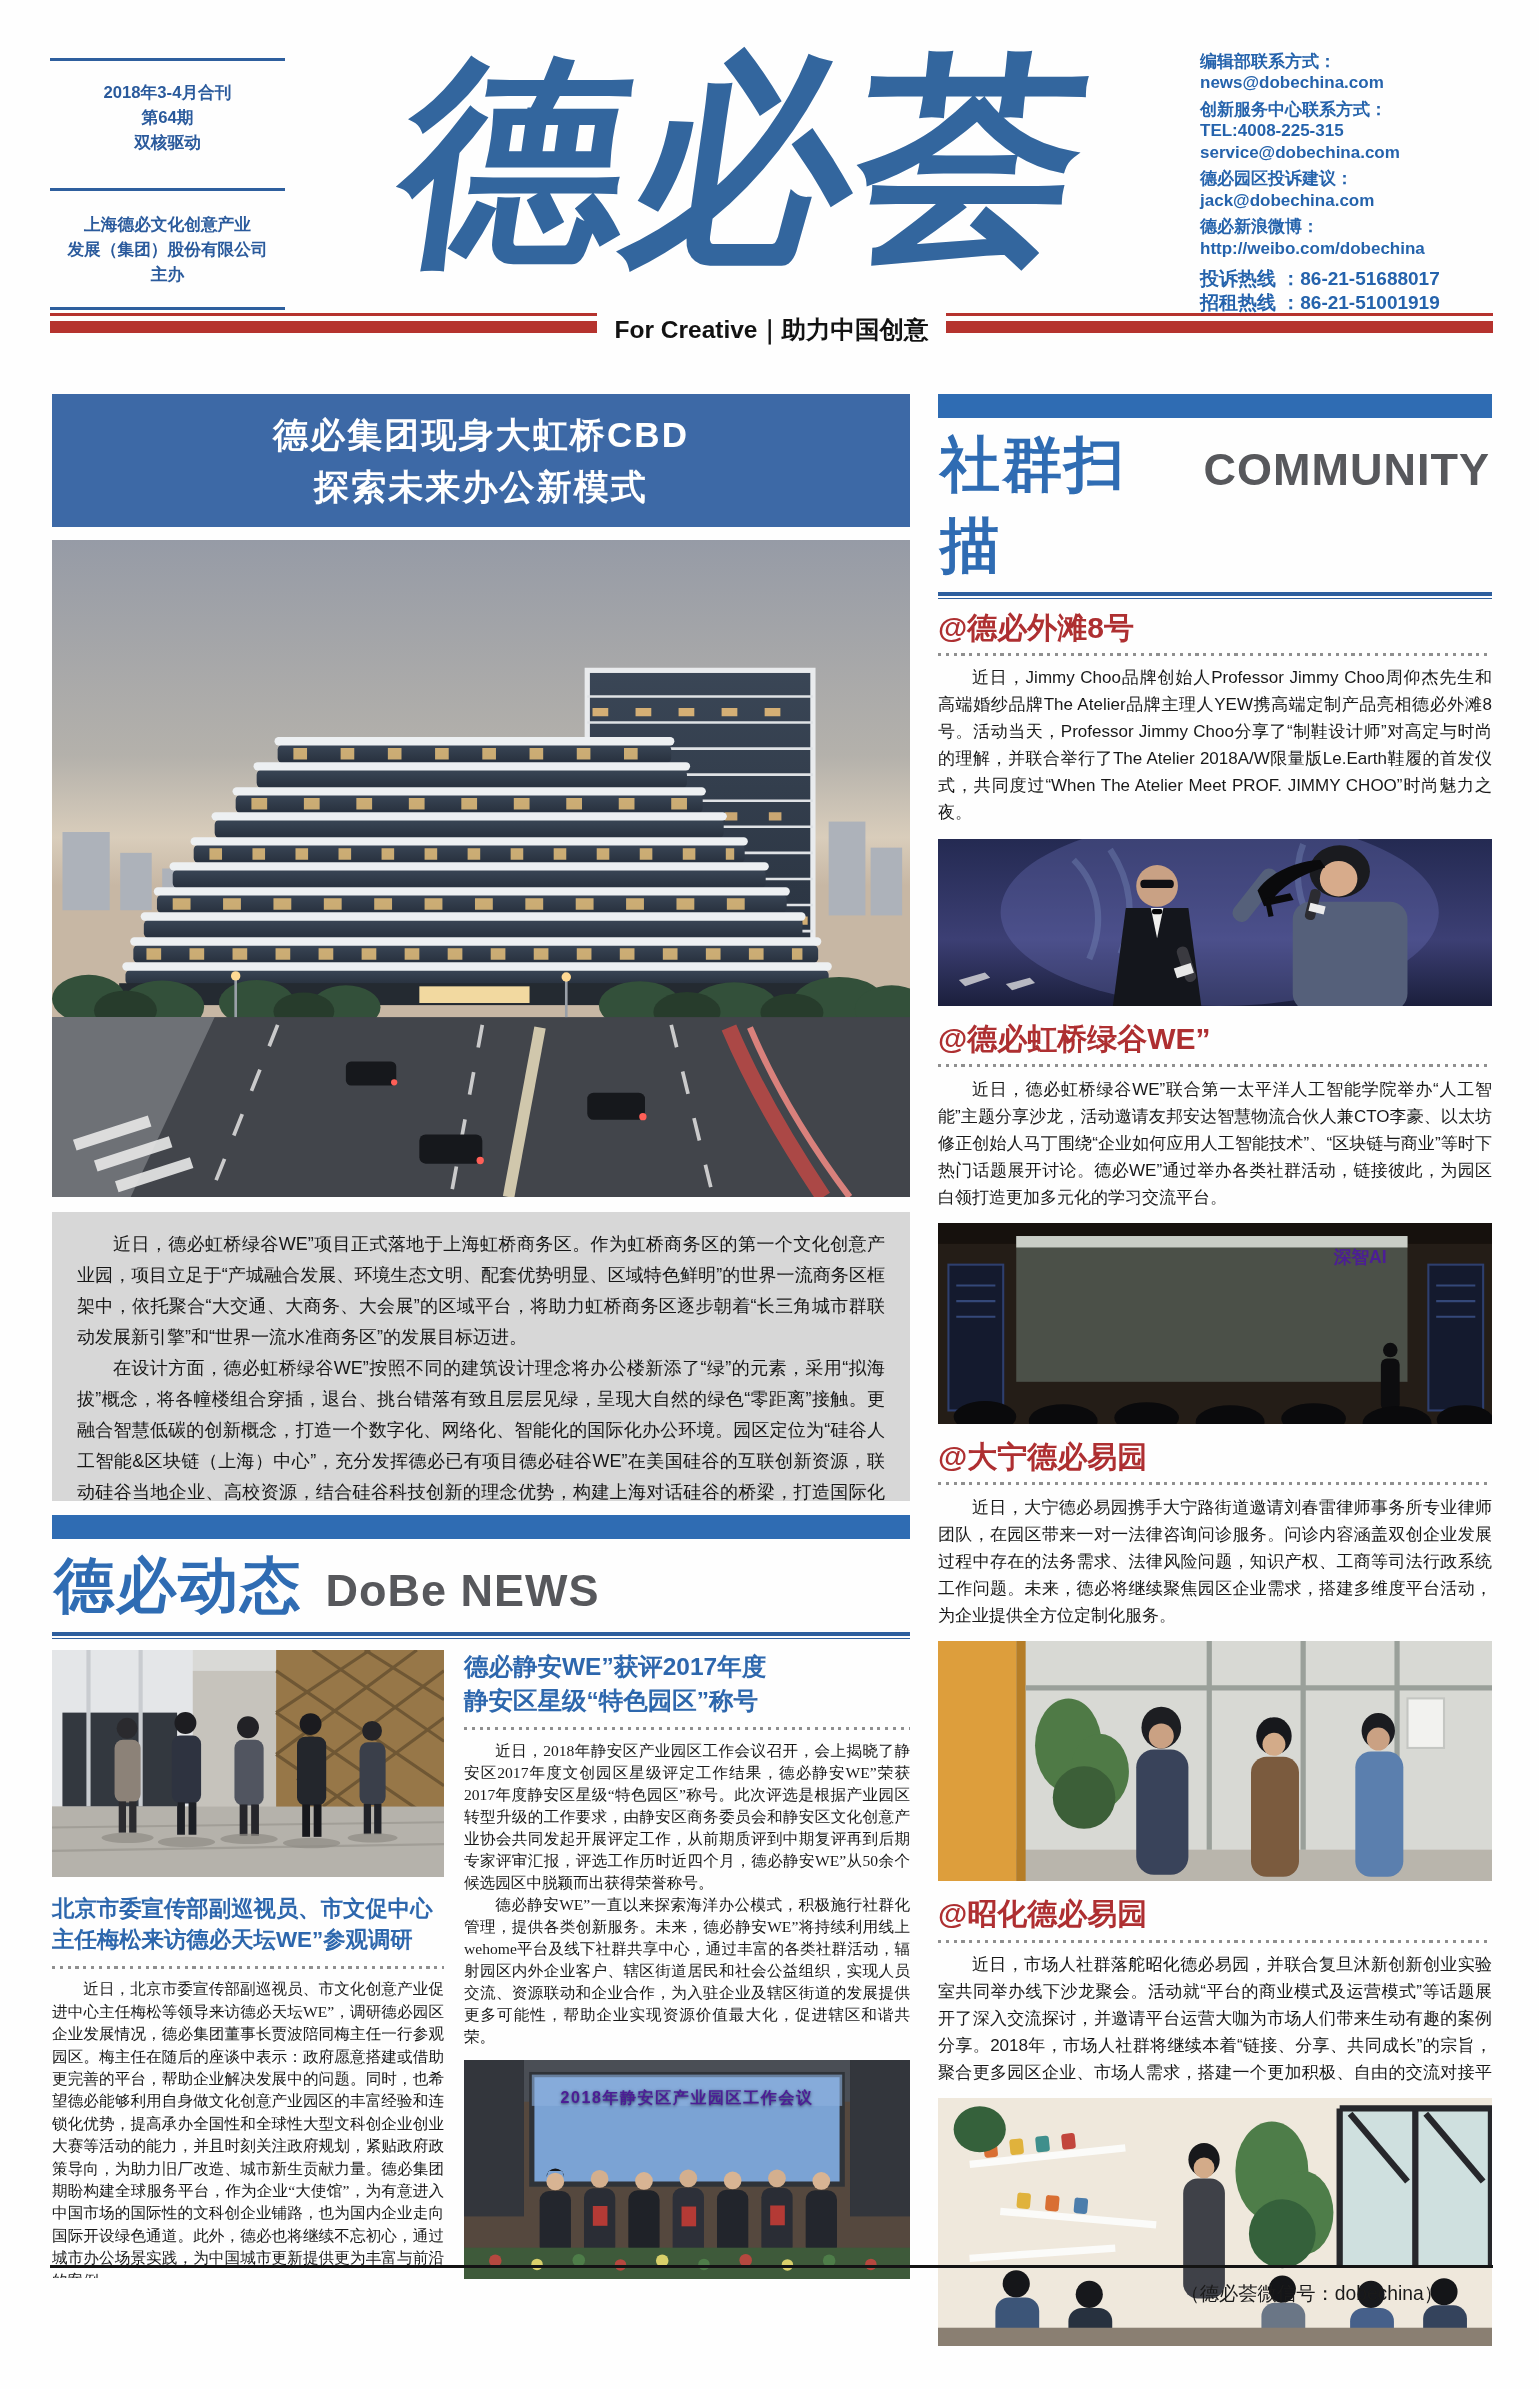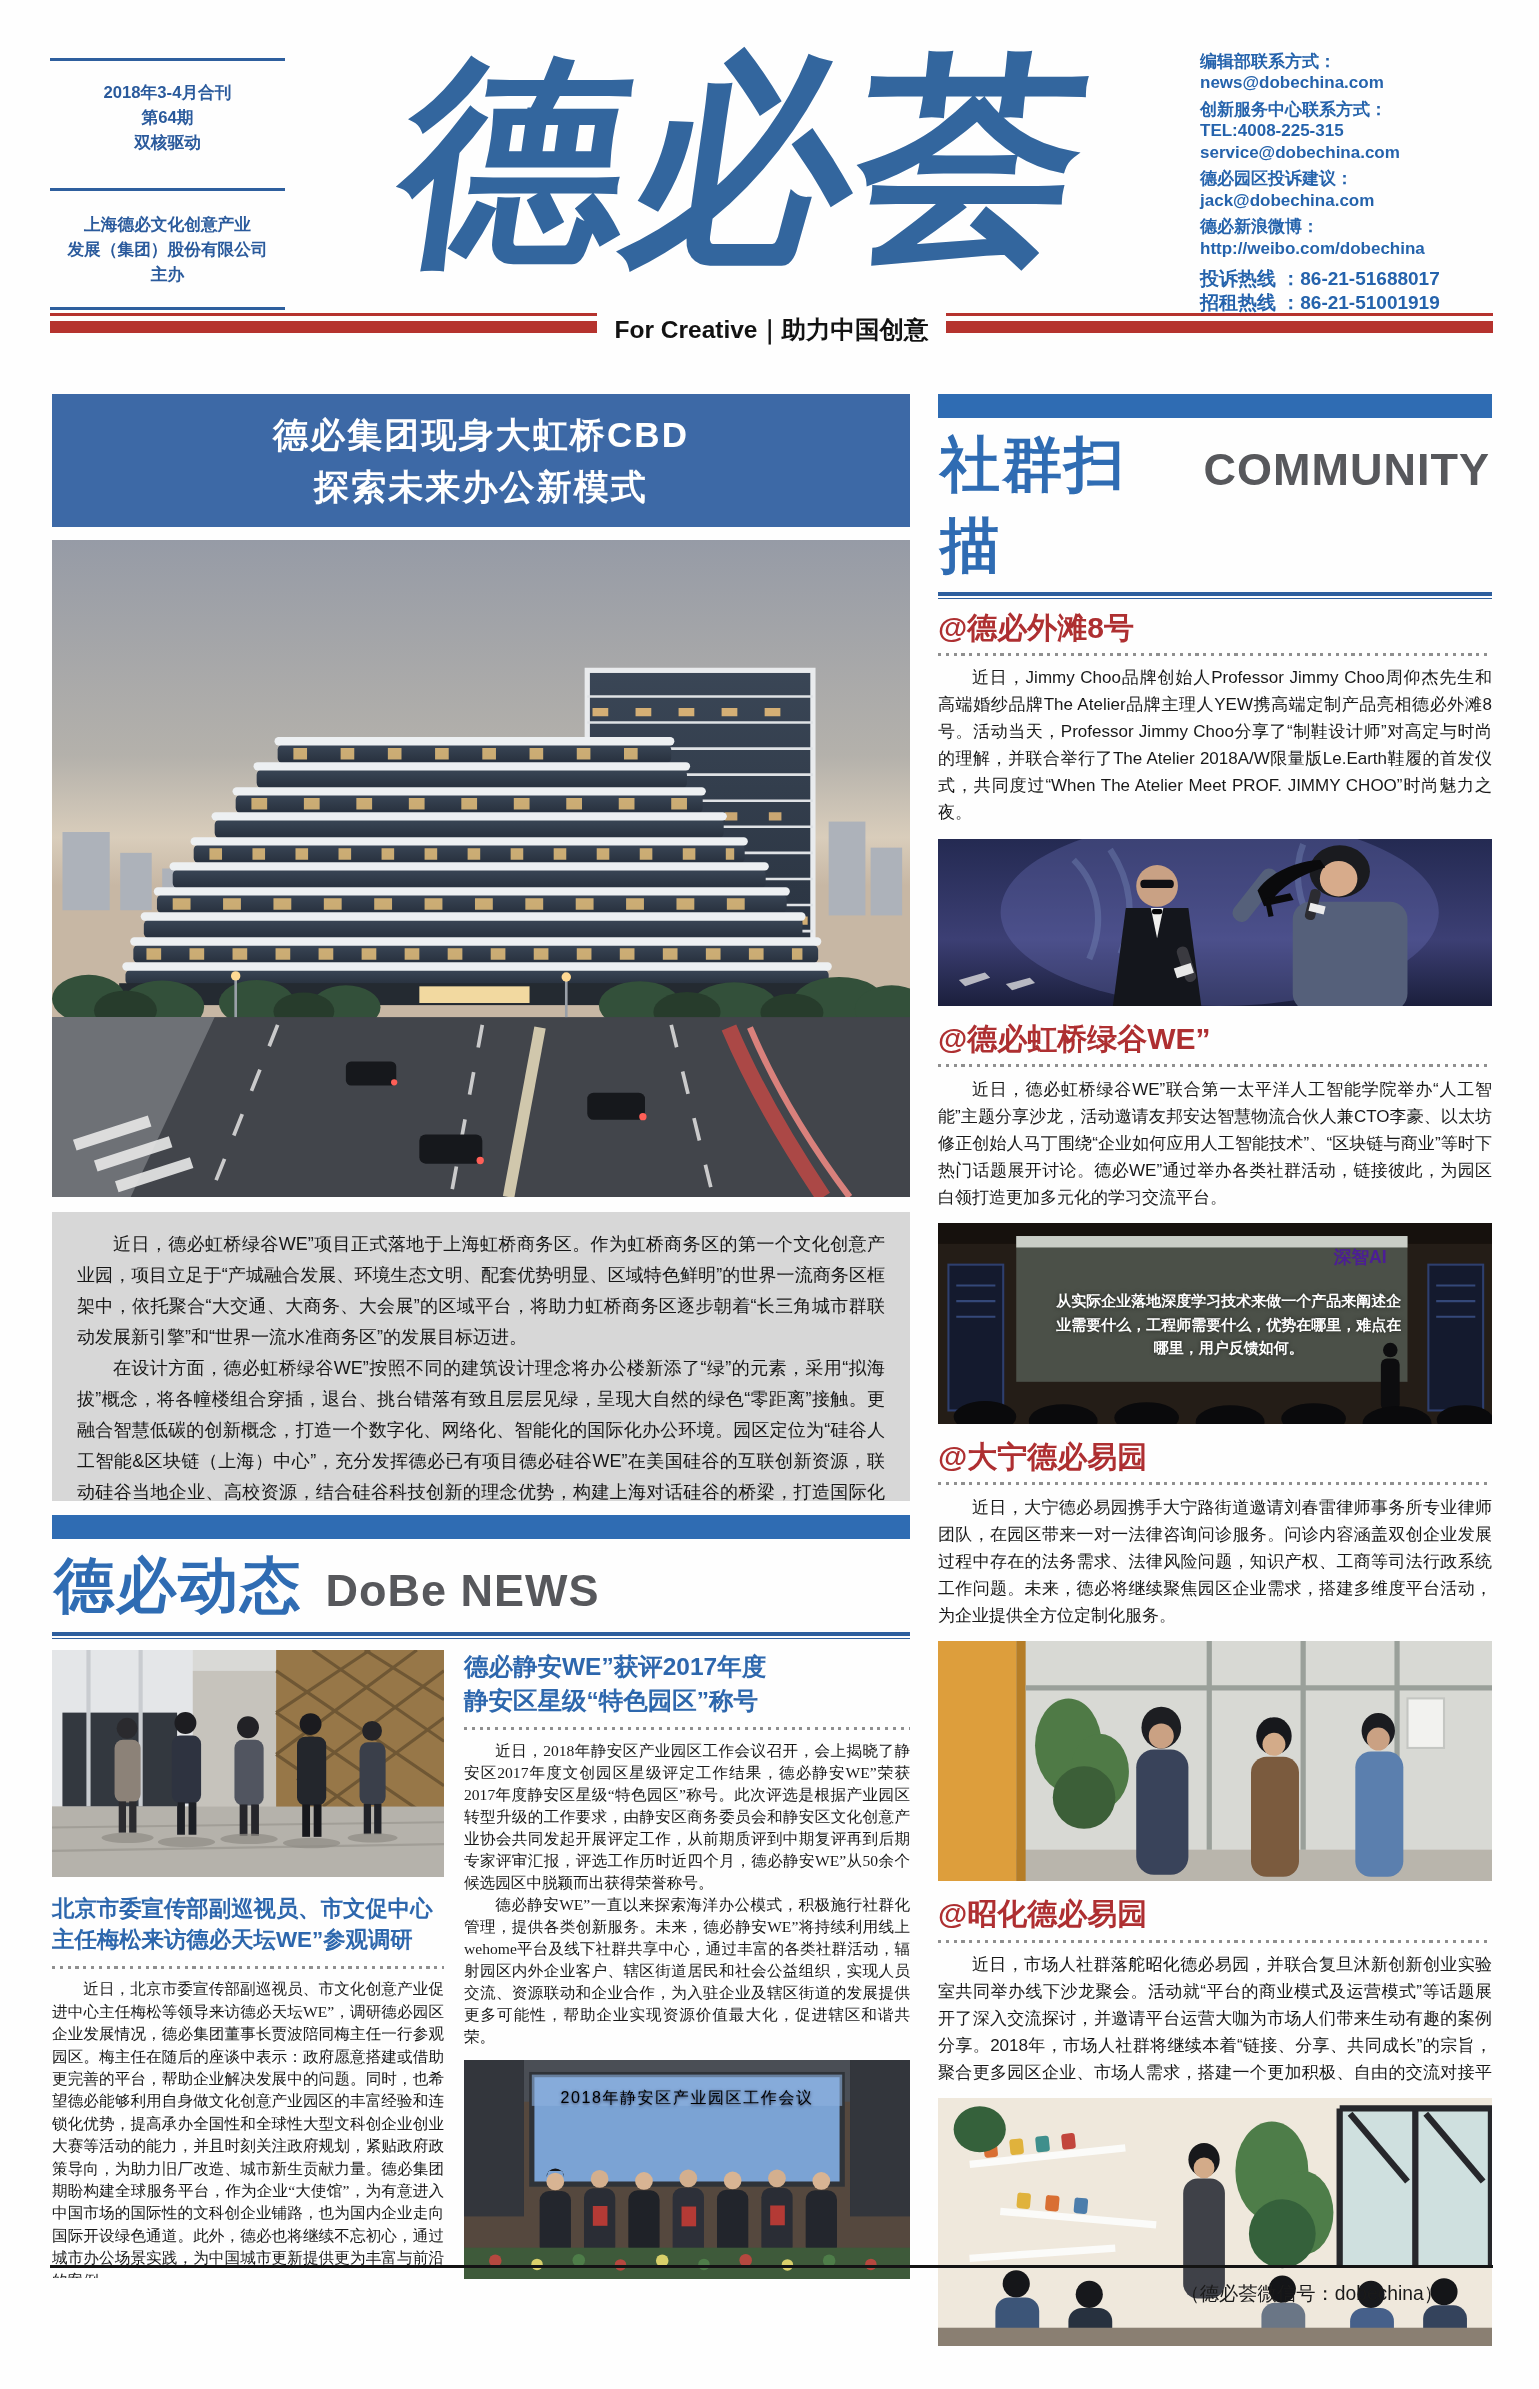--- a/index.html
+++ b/index.html
@@ -76,22 +76,22 @@
   .p-jimmy{height:167px;}
   .p-ai{height:201px;}
   .p-daning{height:240px;}
   .p-zhaohua{height:248px;}
   .a1 .c-body{height:163px;}
   .a2 .c-body,.a3 .c-body,.a4 .c-body{height:136px;}
   
   .ai-brand{position:absolute;right:19%;top:11%;color:#4c1d95;font-size:17.7px;font-weight:bold;}
   .ai-quote{position:absolute;left:21%;right:16%;top:33%;color:#ffffff;font-size:15px;font-weight:bold;
             line-height:23.5px;text-align:center;text-shadow:0 0 4.2px rgba(0,0,0,.6);}
-  .banner-text{position:absolute;left:17%;right:17%;top:13%;text-align:center;color:#000000;
-               font-size:16px;font-weight:normal;letter-spacing:1.6px;text-shadow:0 1px 3.1px rgba(20,30,60,.8);}
+  .banner-text{position:absolute;left:17%;right:17%;top:13%;text-align:center;color:#4c1d95;
+               font-size:16px;font-weight:bold;letter-spacing:1.6px;text-shadow:0 1px 3.1px rgba(20,30,60,.8);}
   
   .footer{position:absolute;left:50px;right:47px;top:2265px;}
   .footer-rule{height:2.6px;background:#141414;}
   .footer-text{text-align:right;padding:12.5px 50px 0 0;font-size:19.3px;color:#1a1a1a;}
 </style>
 </head>
 <body>
 
 <div class="page">
 
@@ -547,21 +547,20 @@
             <ellipse cx="90" cy="372" rx="60" ry="30"></ellipse>
               <ellipse cx="240" cy="380" rx="66" ry="32"></ellipse>
             <ellipse cx="400" cy="374" rx="62" ry="30"></ellipse>
               <ellipse cx="560" cy="382" rx="66" ry="32"></ellipse>
             <ellipse cx="720" cy="376" rx="62" ry="30"></ellipse>
               <ellipse cx="880" cy="384" rx="66" ry="32"></ellipse>
             <ellipse cx="1010" cy="378" rx="54" ry="28"></ellipse>
           </g>
         </svg>
         <div class="ai-brand">深智AI</div>
-        <div class="ai-quote">从实际企业落地深度学习技术来做一个产品来阐述企业需要什么，工程师需要什么，优势在哪里，难点在哪里，用户反馈如何。</div>
       </div>
     </div>
 
     <div class="c-article a3">
       <h3 class="handle">@大宁德必易园</h3>
       <div class="dotted c-dotted"></div>
       <p class="c-body">近日，大宁德必易园携手大宁路街道邀请刘春雷律师事务所专业律师团队，在园区带来一对一法律咨询问诊服务。问诊内容涵盖双创企业发展过程中存在的法务需求、法律风险问题，知识产权、工商等司法行政系统工作问题。未来，德必将继续聚焦园区企业需求，搭建多维度平台活动，为企业提供全方位定制化服务。</p>
       <div class="photo c-photo p-daning">
         <svg viewBox="0 0 1062 460" preserveAspectRatio="none">
           <rect width="1062" height="460" fill="#d8d9d4"></rect>

